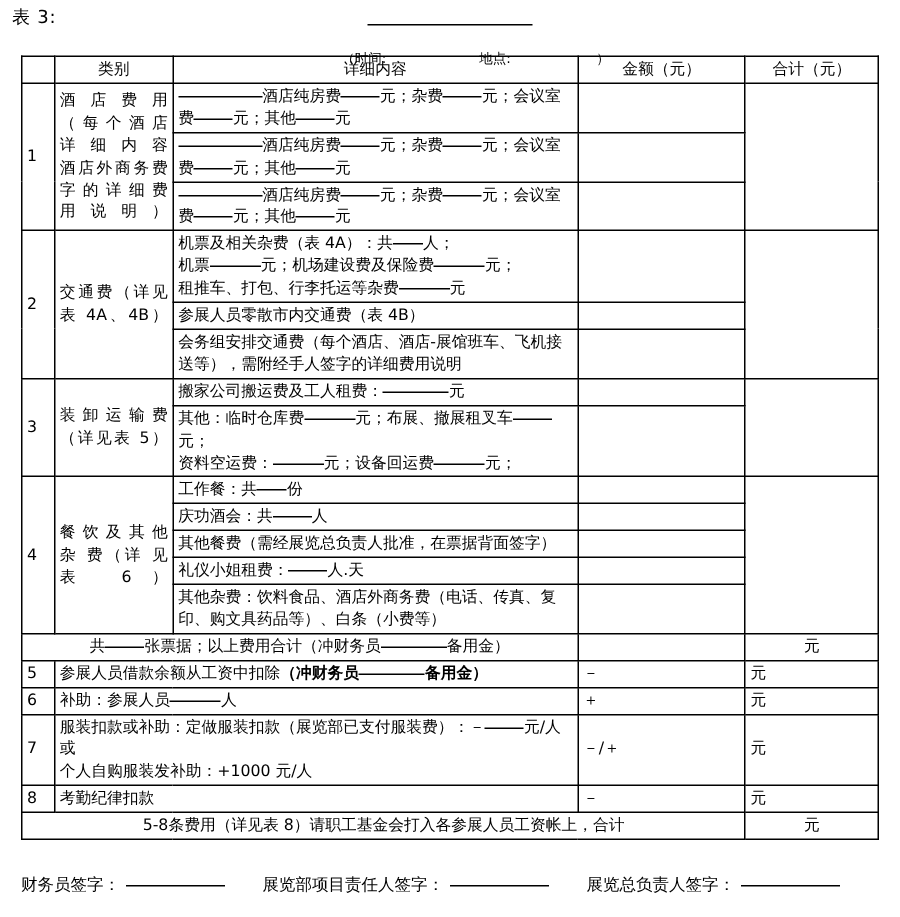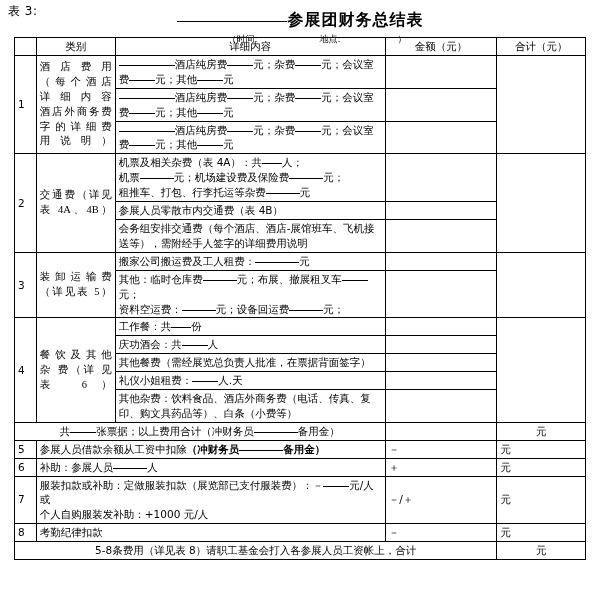--- a/index.html
+++ b/index.html
@@ -85,21 +85,20 @@
   .c-det   { width: 198px; text-align: left; }
   .c-amt   { width: 82px;  text-align: center; }
   .c-tot   { width: 65px;  text-align: center; }
 
   thead td { text-align: center; }
 
   .cat-cell {
     text-align: center;
     line-height: 1.5;
     padding: 2px 2px;
-    font-family: Liberation Serif, serif;
   }
   .cat-cell .ln { display: block; text-align: justify; text-align-last: justify; }
   .detail-cell { line-height: 1.45; }
   .blank { display: inline-block; border-bottom: 1px solid #000; vertical-align: 2px; }
   .b-xs { width: 20px; }
   .b-s  { width: 26px; }
   .b-m  { width: 34px; }
   .b-l  { width: 44px; }
   .b-xl { width: 56px; }
 
@@ -122,21 +121,21 @@
 </style>
 </head>
 <body>
 
 <div class="page">
 
   <div class="doc-label">表 3:</div>
 
   <div class="title-block">
     <span class="title-line">
-      <span class="title-blank"></span><span class="title-text">参展团财务总结表</span>
+      <span class="title-blank"></span>
     </span>
   </div>
 
   <div class="subtitle">
     <span class="sp-a">（时间:</span><span class="sp-b">地点:</span><span>）</span>
   </div>
 
   <table class="main">
     <colgroup>
       <col class="c-idx">
@@ -310,14 +309,21 @@
       </tr>
 
       <tr class="row-total">
         <td colspan="4" class="detail-cell bold center">5-8条费用（详见表 8）请职工基金会打入各参展人员工资帐上，合计</td>
         <td>元</td>
       </tr>
 
     </tbody>
   </table>
 
+  <div class="sig-row">
+    <span class="sig-item"><span>财务员签字：</span><span class="sig-blank"></span></span>
+    <span class="gap"></span>
+    <span class="sig-item"><span>展览部项目责任人签字：</span><span class="sig-blank"></span></span>
+    <span class="gap"></span>
+    <span class="sig-item"><span>展览总负责人签字：</span><span class="sig-blank"></span></span>
+  </div>
 
 </div>
 
 </body></html>

